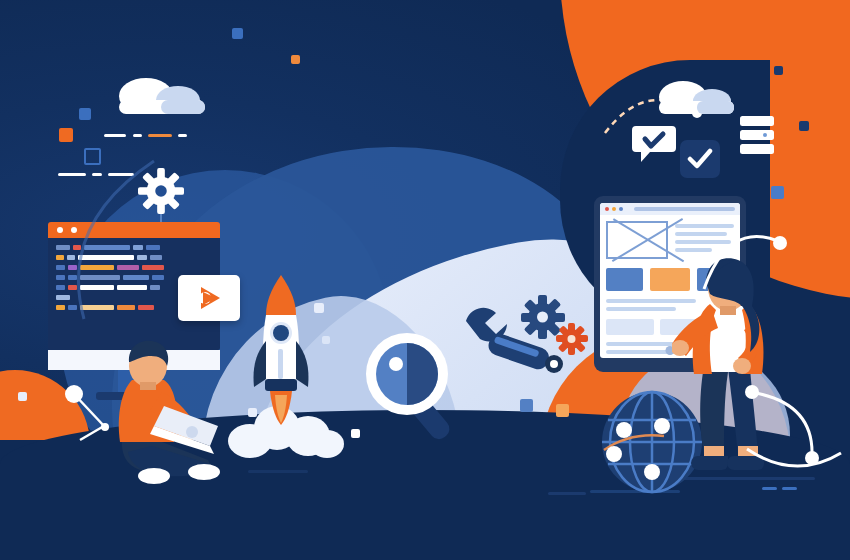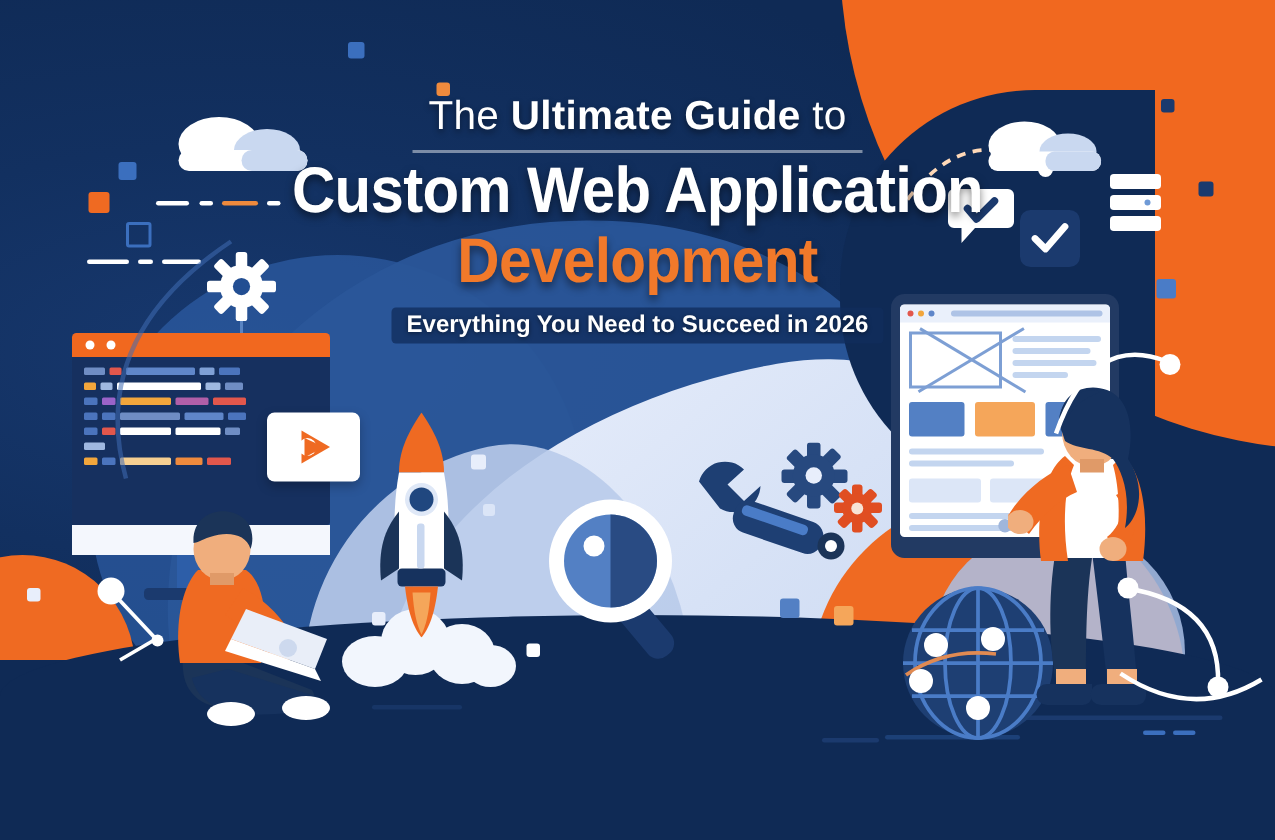--- a/index.html
+++ b/index.html
@@ -494,23 +494,14 @@
     <path d="M36 40 C 30 16 50 6 66 12 C 82 18 84 40 80 58 C 92 76 88 96 78 104 C 82 82 76 66 70 58 C 62 50 46 52 38 46 Z" fill="#16325e"></path>
     <path d="M34 34 C 34 18 48 10 62 13 C 50 18 40 24 36 40 Z" fill="#16325e"></path>
     <rect x="48" y="58" width="16" height="9" fill="#e09a68"></rect>
   </svg>
 
   <div class="hline" style="left:640px;top:477px;width:175px;"></div>
   <div class="hline" style="left:590px;top:490px;width:90px;background:#2a5699;opacity:.5;"></div>
   <div class="hline" style="left:248px;top:470px;width:60px;background:#1b3a6e;opacity:.7;"></div>
   <div class="hline" style="left:548px;top:492px;width:38px;background:#1b3a6e;"></div>
 
-  <div class="title-wrap">
-    <div class="t-line1">
-      <span class="thin">The </span><span class="bold">Ultimate Guide</span><span class="thin"> to</span>
-    </div>
-    <div class="t-rule"></div>
-    <div class="t-line2">Custom Web Application</div>
-    <div class="t-line3">Development</div>
-    <div><span class="t-sub">Everything You Need to Succeed in 2026</span></div>
-  </div>
 
 </div>
 
 </body></html>

